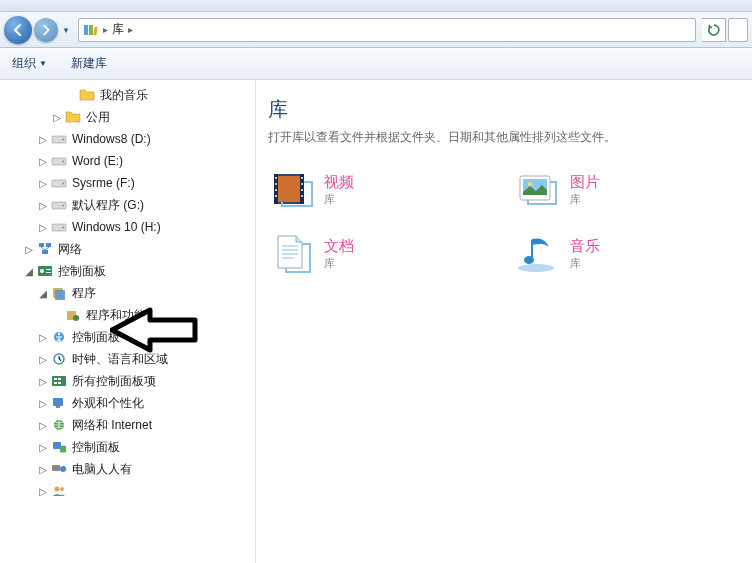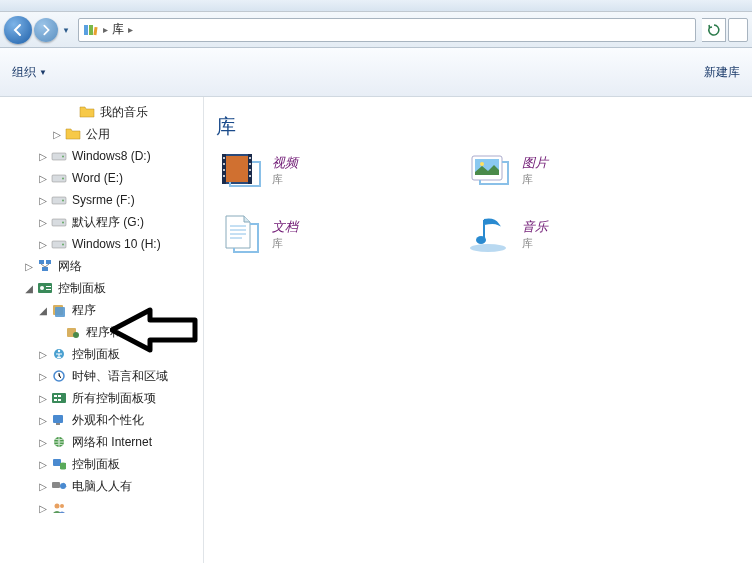--- a/index.html
+++ b/index.html
@@ -11,38 +11,38 @@
 .nav-back, .nav-fwd { width: 28px; height: 28px; border-radius: 50%; display: flex; align-items: center; justify-content: center; background: radial-gradient(circle at 35% 30%, #7db4e8, #1e5fa8); box-shadow: 0 1px 2px rgba(0,0,0,.3); cursor: pointer; color: #fff; }
 .nav-fwd { width: 24px; height: 24px; background: radial-gradient(circle at 35% 30%, #9bc4e8, #5a8fc0); }
 .nav-dd { width: 12px; height: 24px; display:flex; align-items:center; justify-content:center; cursor:pointer; color:#2a5a8a; font-size:9px; }
 .addressbar { flex: 1; height: 24px; background: #fff; border: 1px solid #a8b4c0; border-radius: 2px; margin: 0 4px; display: flex; align-items: center; padding: 0 2px; gap: 4px; }
 .addr-icon { width: 18px; height: 18px; display:flex; align-items:center; justify-content:center; }
 .addr-sep { color: #666; font-size: 10px; }
 .addr-item { font-size: 12px; color: #222; cursor: pointer; }
 .addr-refresh { width: 24px; height: 24px; border:1px solid #a8b4c0; border-left:none; background:#fff; display:flex;align-items:center;justify-content:center; cursor:pointer; color:#2a6; }
 .searchbar { width: 20px; height: 24px; background:#fff; border:1px solid #a8b4c0; border-radius:2px; }
 
-.toolbar { height: 49px; background: linear-gradient(#fafcff, #e8eef6); border-bottom: 1px solid #d0d8e0; display: flex; align-items: center; padding: 0 12px; gap: 24px; justify-content: space-between; }
+.toolbar { height: 32px; background: linear-gradient(#fafcff, #e8eef6); border-bottom: 1px solid #d0d8e0; display: flex; align-items: center; padding: 0 12px; gap: 24px; }
 .tb-item { font-size: 12px; color: #1a3a6a; cursor: pointer; display:flex; align-items:center; gap:3px; }
 .tb-dd { font-size: 8px; color:#1a3a6a; }
 
 .content { display: flex; height: calc(100% - 80px); }
 
-.sidebar { width: 204px; border-right: 1px solid #e0e4e8; overflow-y: auto; padding-top: 4px; background:#fff; }
+.sidebar { width: 256px; border-right: 1px solid #e0e4e8; overflow-y: auto; padding-top: 4px; background:#fff; }
 .tree-item { display: flex; align-items: center; height: 22px; font-size: 12px; color: #222; cursor: pointer; padding-left: var(--indent, 0); white-space: nowrap; }
 .tree-exp { width: 14px; font-size: 10px; color: #666; text-align:center; }
 .tree-icon { width: 18px; height: 16px; margin-right: 4px; display:flex; align-items:center; justify-content:center; flex-shrink:0; }
 
 .main { flex: 1; padding: 16px 12px; background:#fff; }
 .main-title { font-size: 20px; color: #1a4a8a; margin-bottom: 6px; }
 .main-sub { font-size: 12px; color: #666; margin-bottom: 20px; }
 .lib-grid { display: grid; grid-template-columns: 1fr 1fr; gap: 16px 20px; max-width: 480px; }
 .lib-item { display: flex; align-items: center; gap: 10px; cursor: pointer; padding: 2px; }
 .lib-icon { width: 44px; height: 44px; flex-shrink:0; }
-.lib-name { font-size: 13px; color: #701a75; font-style: italic; }
+.lib-name { font-size: 15px; color: #ec4899; }
 .lib-type { font-size: 11px; color: #888; }
 
 .arrow-annot { position: absolute; left: 110px; top: 300px; pointer-events: none; }
 
 
 .svg-folder { fill: #f7c948; stroke:#b78a1e; stroke-width:.5; }
 .svg-drive { fill: #d8dce0; stroke:#888; stroke-width:.5; }
 </style>
 </head>
 <body>
@@ -288,20 +288,21 @@
             <circle cx="6" cy="5" r="2.5" fill="#e8a060"></circle>
             <path d="M2 12 Q6 8 10 12" fill="#5a9a5a"></path>
             <circle cx="11" cy="5" r="2" fill="#e8a060"></circle>
             <path d="M8 12 Q11 9 14 12" fill="#5a8ad0"></path>
           </svg>
         </span>
       </div>
     </div>
   <div class="main">
     <div class="main-title">库</div>
+    <div class="main-sub">打开库以查看文件并根据文件夹、日期和其他属性排列这些文件。</div>
     <div class="lib-grid" id="libgrid">
         <div class="lib-item">
           <div class="lib-icon"><svg width="44" height="44" viewBox="0 0 44 44">
               <rect x="4" y="6" width="30" height="30" fill="#2a4a7a" rx="2"></rect>
               <rect x="6" y="8" width="26" height="26" fill="#d07030"></rect>
               <rect x="4" y="6" width="4" height="30" fill="#1a2a4a"></rect>
               <rect x="30" y="6" width="4" height="30" fill="#1a2a4a"></rect>
               <circle cx="6" cy="10" r="1" fill="#fff"></circle>
               <circle cx="6" cy="16" r="1" fill="#fff"></circle>
               <circle cx="6" cy="22" r="1" fill="#fff"></circle>

